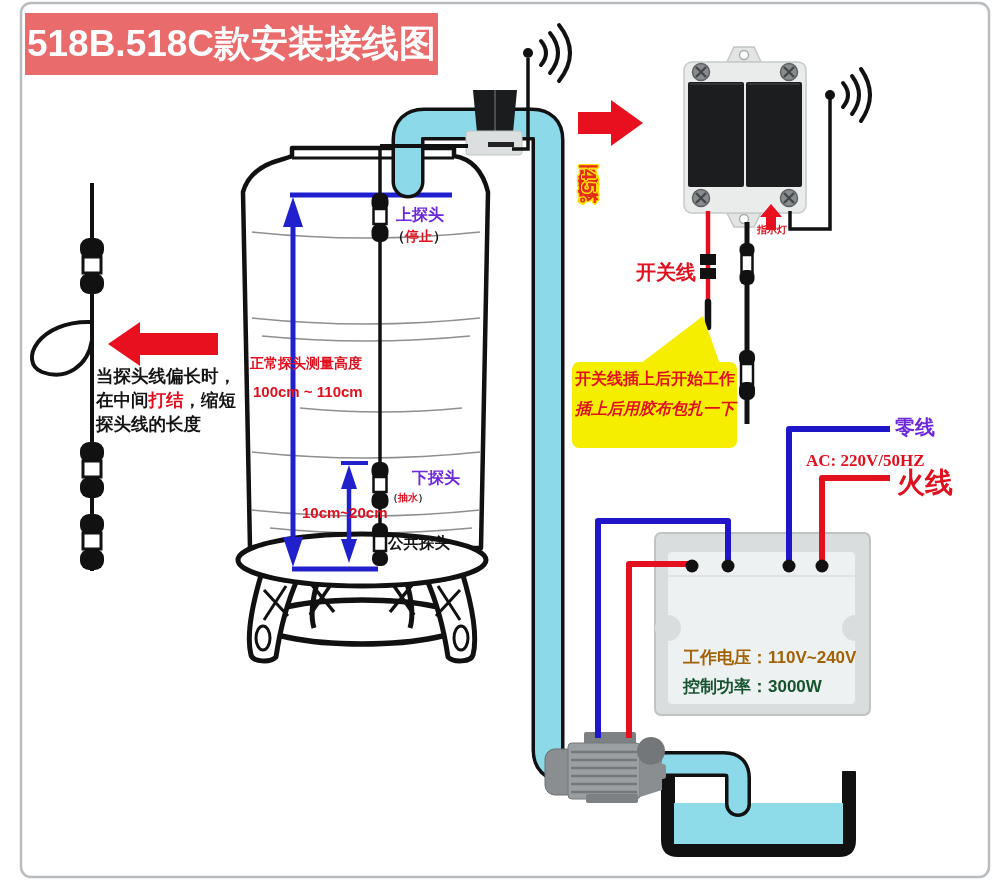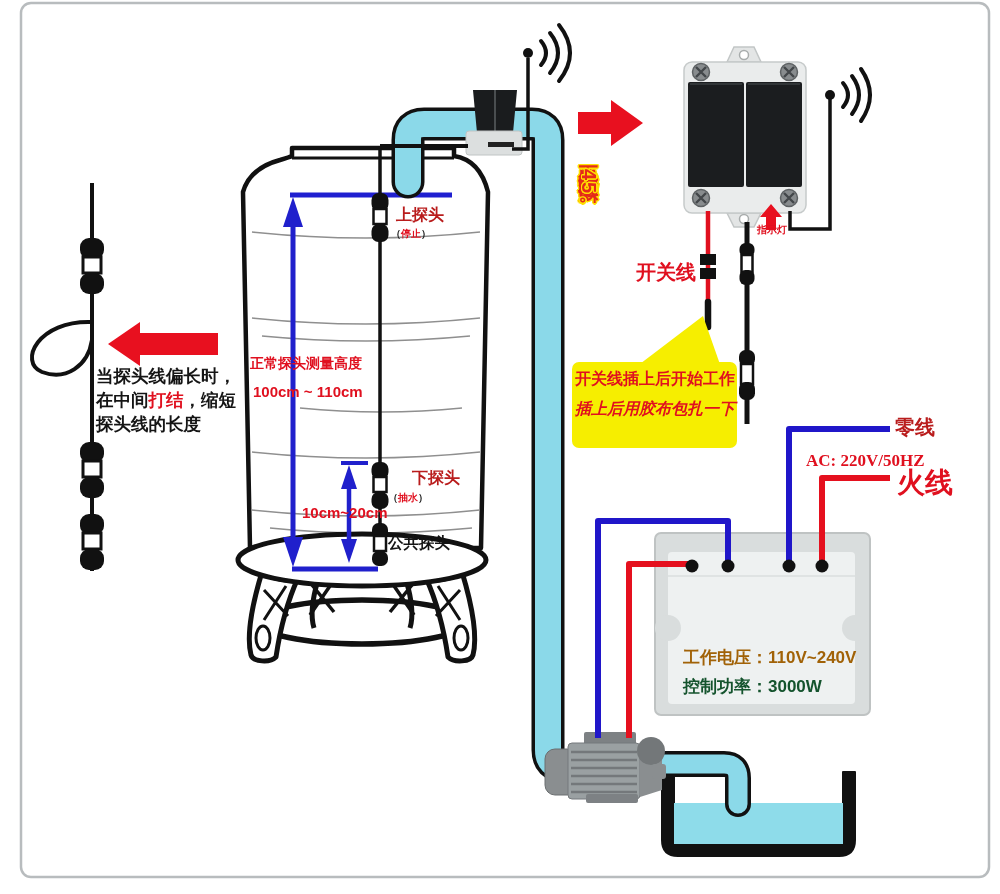--- a/index.html
+++ b/index.html
@@ -2,26 +2,26 @@
 <html><head>
 <meta charset="utf-8">
 <style>
   html,body{margin:0;padding:0;background:#fff;}
   #stage{position:relative;width:1000px;height:894px;background:#fff;overflow:hidden;
          font-family:"Liberation Sans",sans-serif;}
   #art{position:absolute;left:0;top:0;}
   .lbl{position:absolute;white-space:nowrap;line-height:1.15;}
   .banner{left:25px;top:13px;width:413px;height:62px;background:#ea6b6b;
           color:#fff;font-size:37px;font-weight:bold;text-align:center;line-height:62px;}
-  .blue{color:#b91c1c;}
+  .blue{color:#6d28d9;}
   .red{color:#e0101f;}
   .black{color:#141414;}
   .note-left{left:96px;top:364px;font-size:17.5px;font-weight:bold;color:#151515;line-height:24px;}
   .t-upper{left:396px;top:206px;font-size:16px;font-weight:bold;}
-  .t-upper-note{left:391px;top:228px;font-size:10px;font-weight:bold;}
+  .t-upper-note{left:391px;top:228px;font-size:14px;font-weight:bold;}
   .t-h1{left:250px;top:355px;font-size:14px;font-weight:bold;}
   .t-h2{left:253px;top:383px;font-size:15px;font-weight:bold;}
   .t-lower{left:392px;top:469px;font-size:16px;font-weight:bold;margin-left:20px;}
   .t-lower-note{left:388px;top:492px;font-size:10px;font-weight:bold;}
   .t-range{left:302px;top:504px;font-size:15px;font-weight:bold;}
   .t-common{left:388px;top:534px;font-size:15.5px;font-weight:bold;color:#141414;}
   .v-note{left:570px;top:151px;width:30px;font-size:20px;font-weight:bold;color:#e42a1a;
           writing-mode:vertical-rl;letter-spacing:2px;
           text-shadow:1.5px 0 0 #ffdf00,-1.5px 0 0 #ffdf00,0 1.5px 0 #ffdf00,0 -1.5px 0 #ffdf00,
                       1px 1px 0 #ffdf00,-1px -1px 0 #ffdf00,1px -1px 0 #ffdf00,-1px 1px 0 #ffdf00;}
@@ -261,20 +261,21 @@
     <rect x="741" y="364" width="12" height="20" fill="#fff" stroke="#111" stroke-width="2.5"></rect>
     <rect x="739" y="382" width="16" height="18" rx="6.5" fill="#111"></rect>
   </g>
 
   <g fill="#f6ee00">
     <polygon points="703,316 632,370 722,370"></polygon>
     <rect x="572" y="362" width="165" height="86" rx="7"></rect>
   </g>
 </svg>
 
+<div class="lbl banner">518B.518C款安装接线图</div>
 
 <div class="lbl note-left">
   <div><span>当探头线偏长时，</span></div>
   <div><span>在中间</span><span class="red">打结</span><span>，缩短</span></div>
   <div><span>探头线的长度</span></div>
 </div>
 
 <div class="lbl t-upper blue">上探头</div>
 <div class="lbl t-upper-note"><span class="black">（</span><span class="red">停止</span><span class="black">）</span></div>
 

